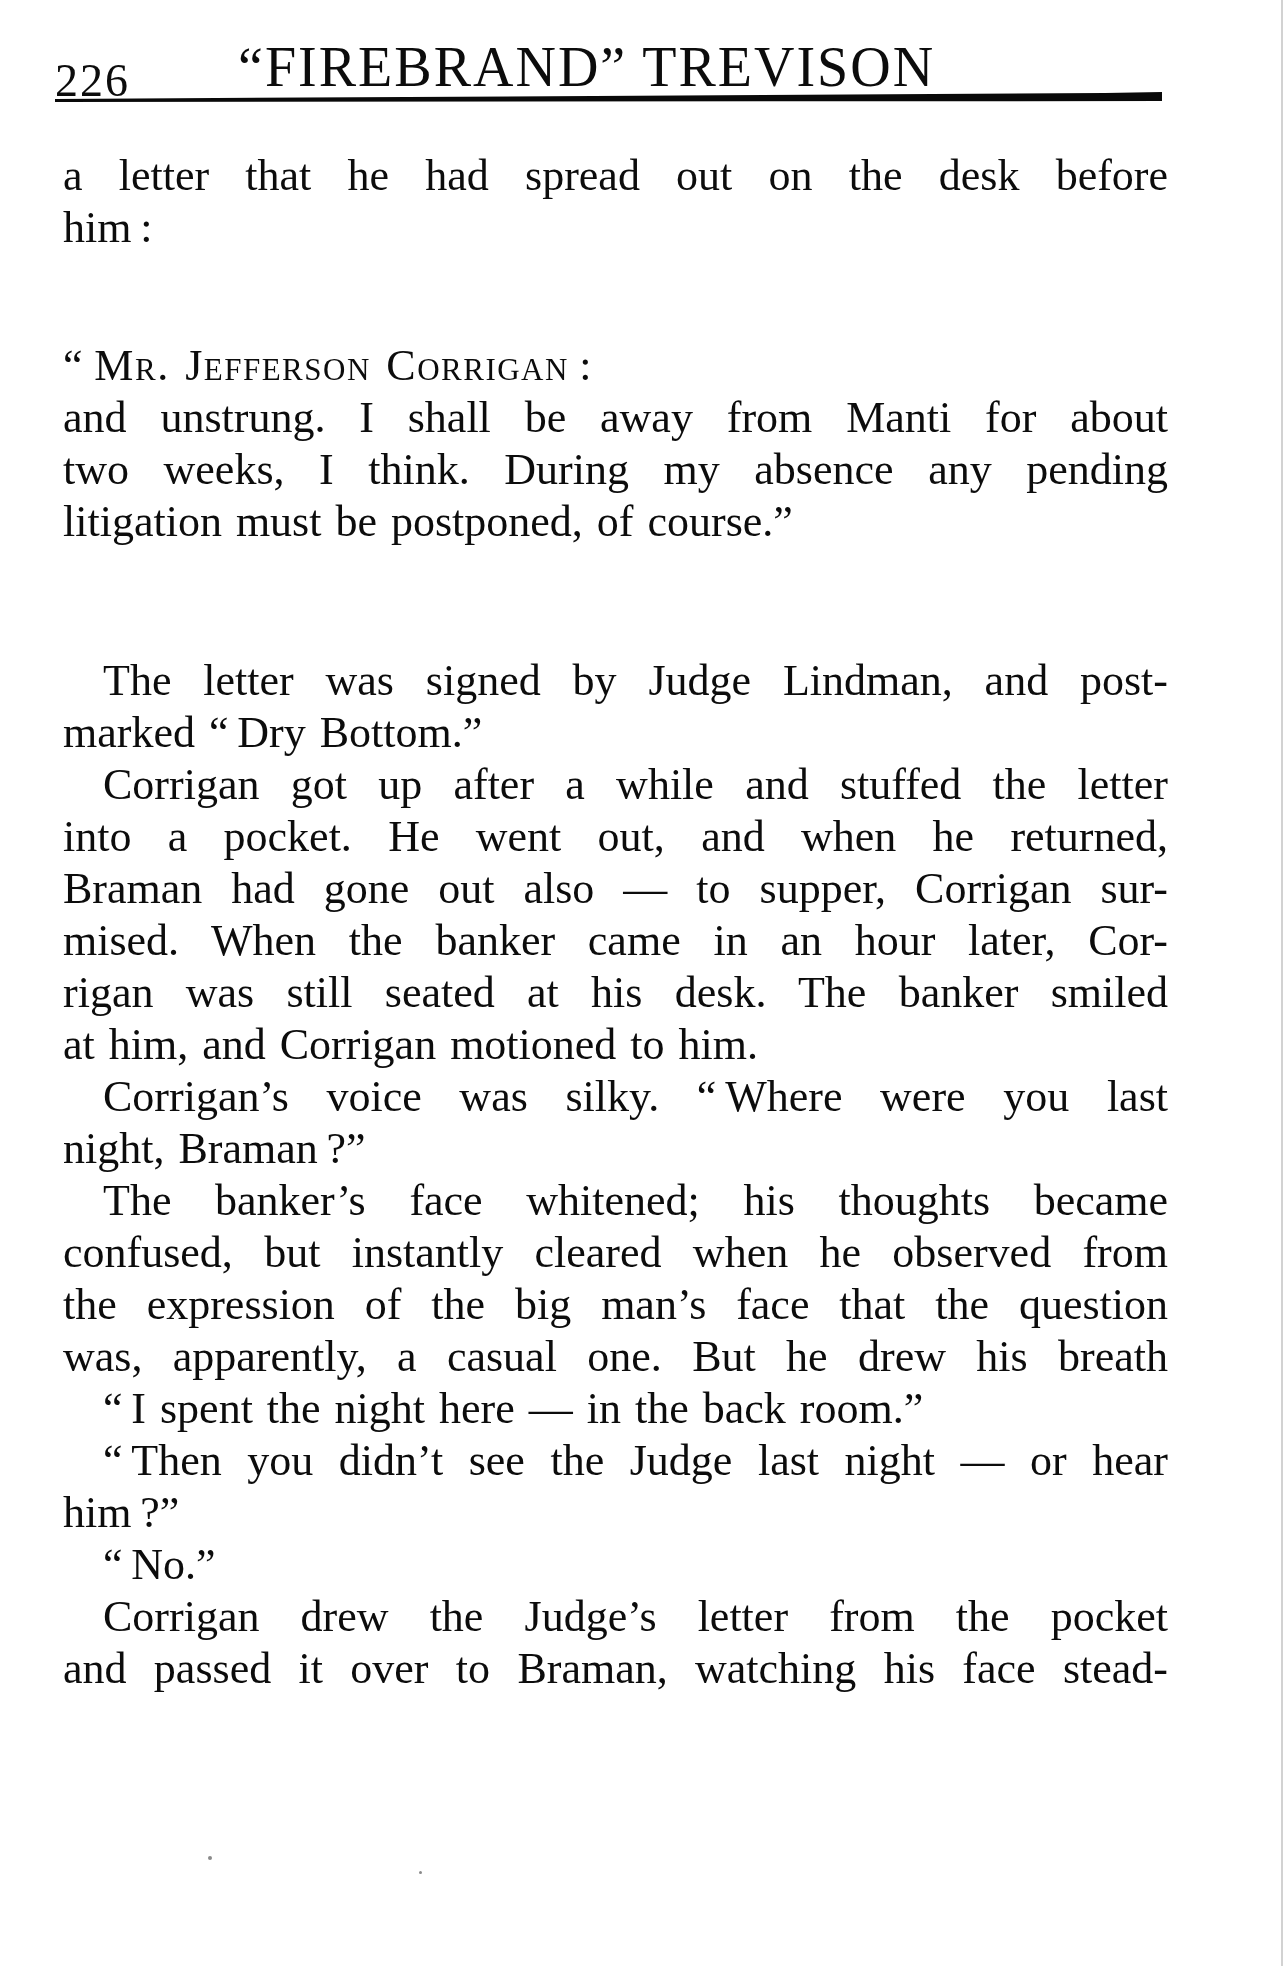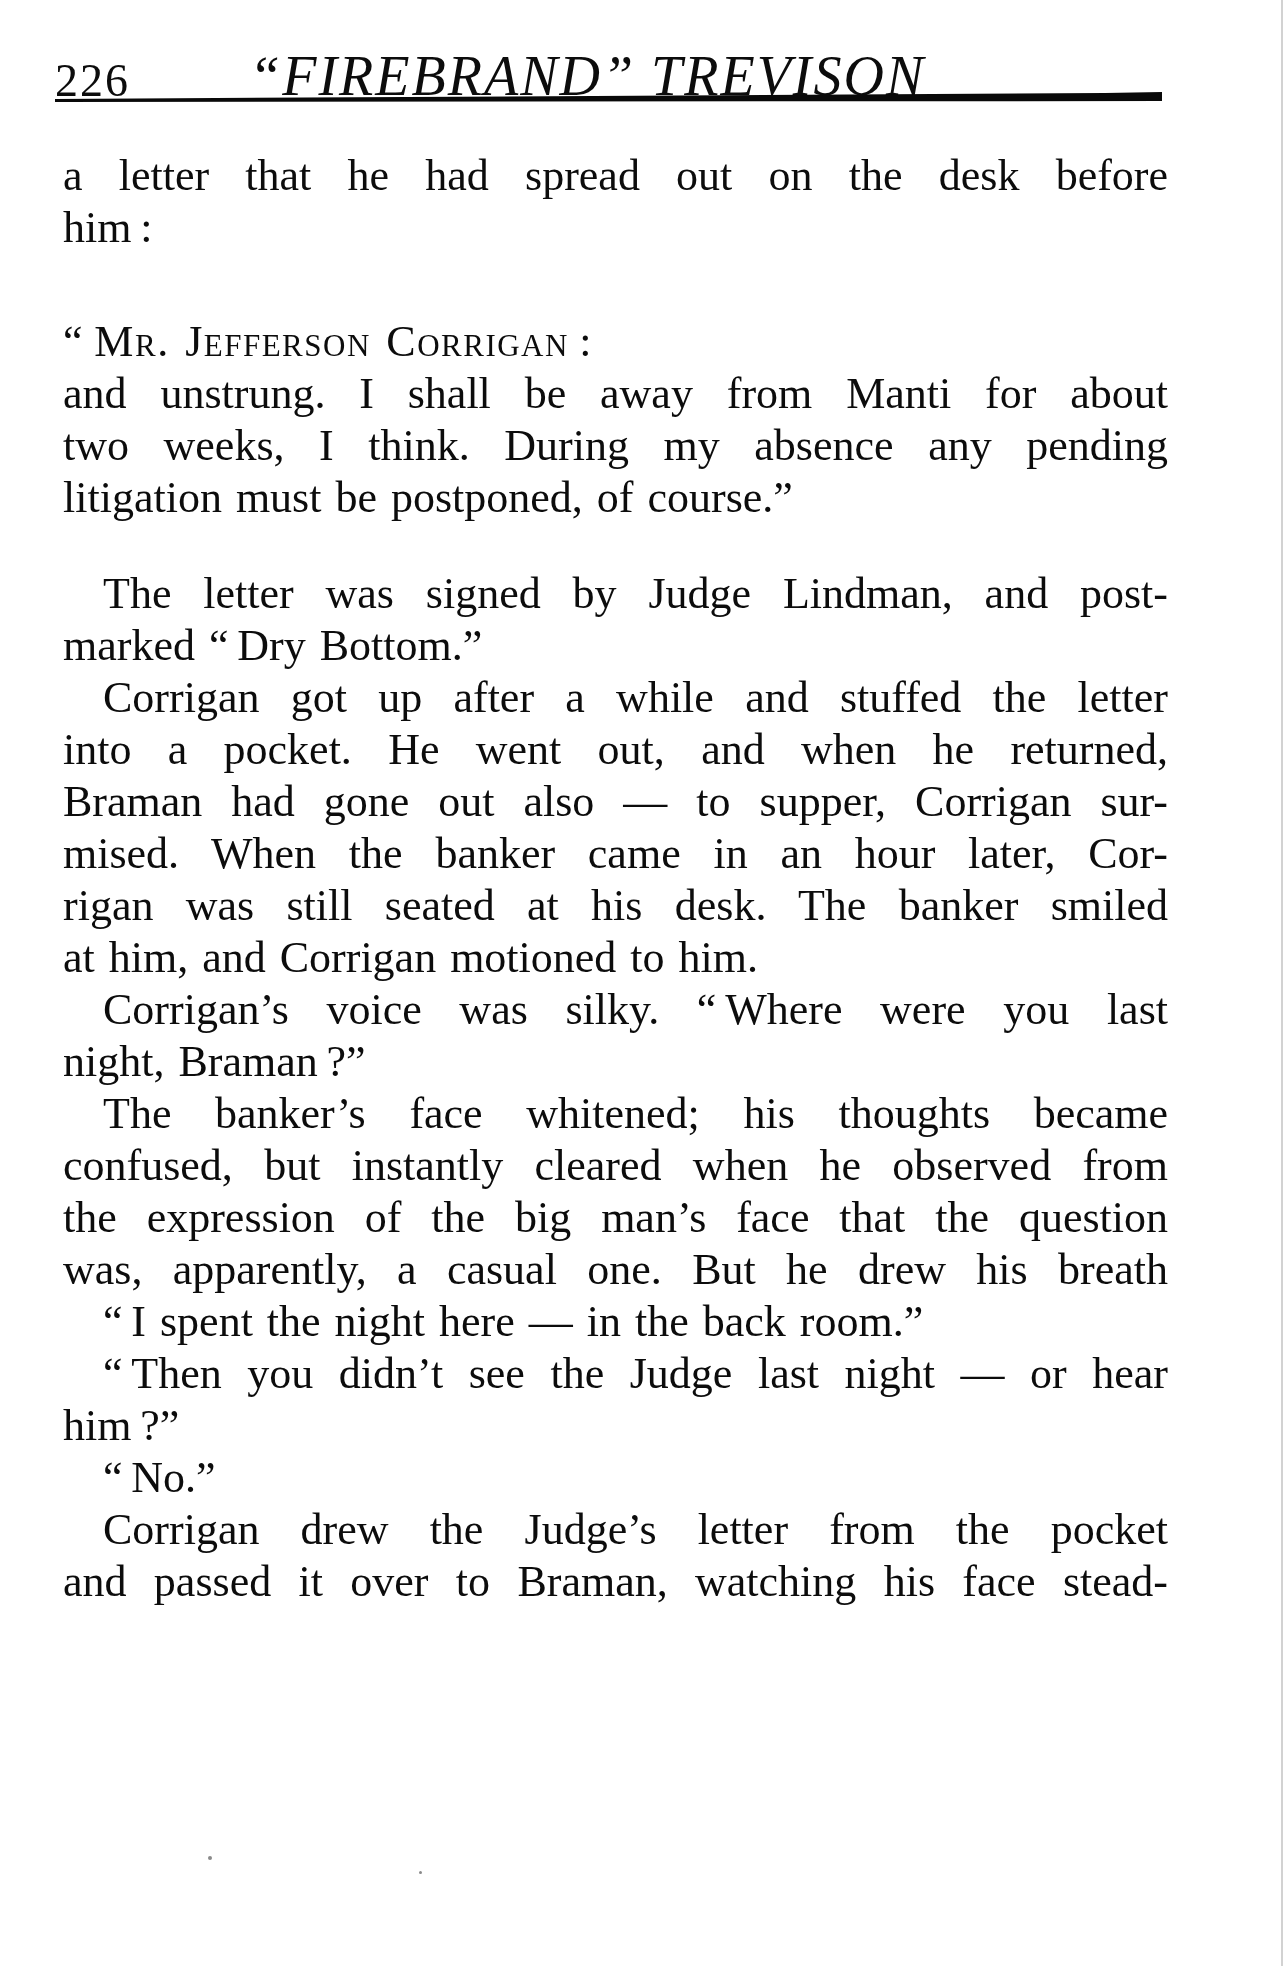--- a/index.html
+++ b/index.html
@@ -29,22 +29,21 @@
     position: absolute;
     left: 0;
     top: 26px;
     font-size: 46px;
     letter-spacing: 2px;
   }
   .running-title {
     position: absolute;
     left: 50%;
     transform: translateX(-53%);
-    top: 16px;
-    font-style: italic;
+    top: 7px;
     font-size: 56px;
     letter-spacing: 2px;
     white-space: nowrap;
   }
   .header-rule {
     position: absolute;
     left: 55px;
     top: 92px;
     width: 1107px;
     height: 12px;
@@ -63,27 +62,27 @@
   .line {
     text-align: justify;
     text-align-last: justify;
     min-height: 52px;
   }
   .line.plain {
     text-align: center;
     text-align-last: left;
   }
   .para .line.indent { text-indent: 40px; }
-  .letter { margin-top: 62px; }
+  .letter { margin-top: 86px; }
   .letter .line.indent { text-indent: 28px; }
   .salutation {
     font-variant: small-caps;
     letter-spacing: 1.5px;
   }
-  .paragraphs { margin-top: 44px; }
+  .paragraphs { margin-top: 107px; }
   
   .scan-edge {
     position: absolute;
     right: 2px;
     top: 0;
     width: 2px;
     height: 100%;
     background: #d2d2d2;
   }
   .speck {

